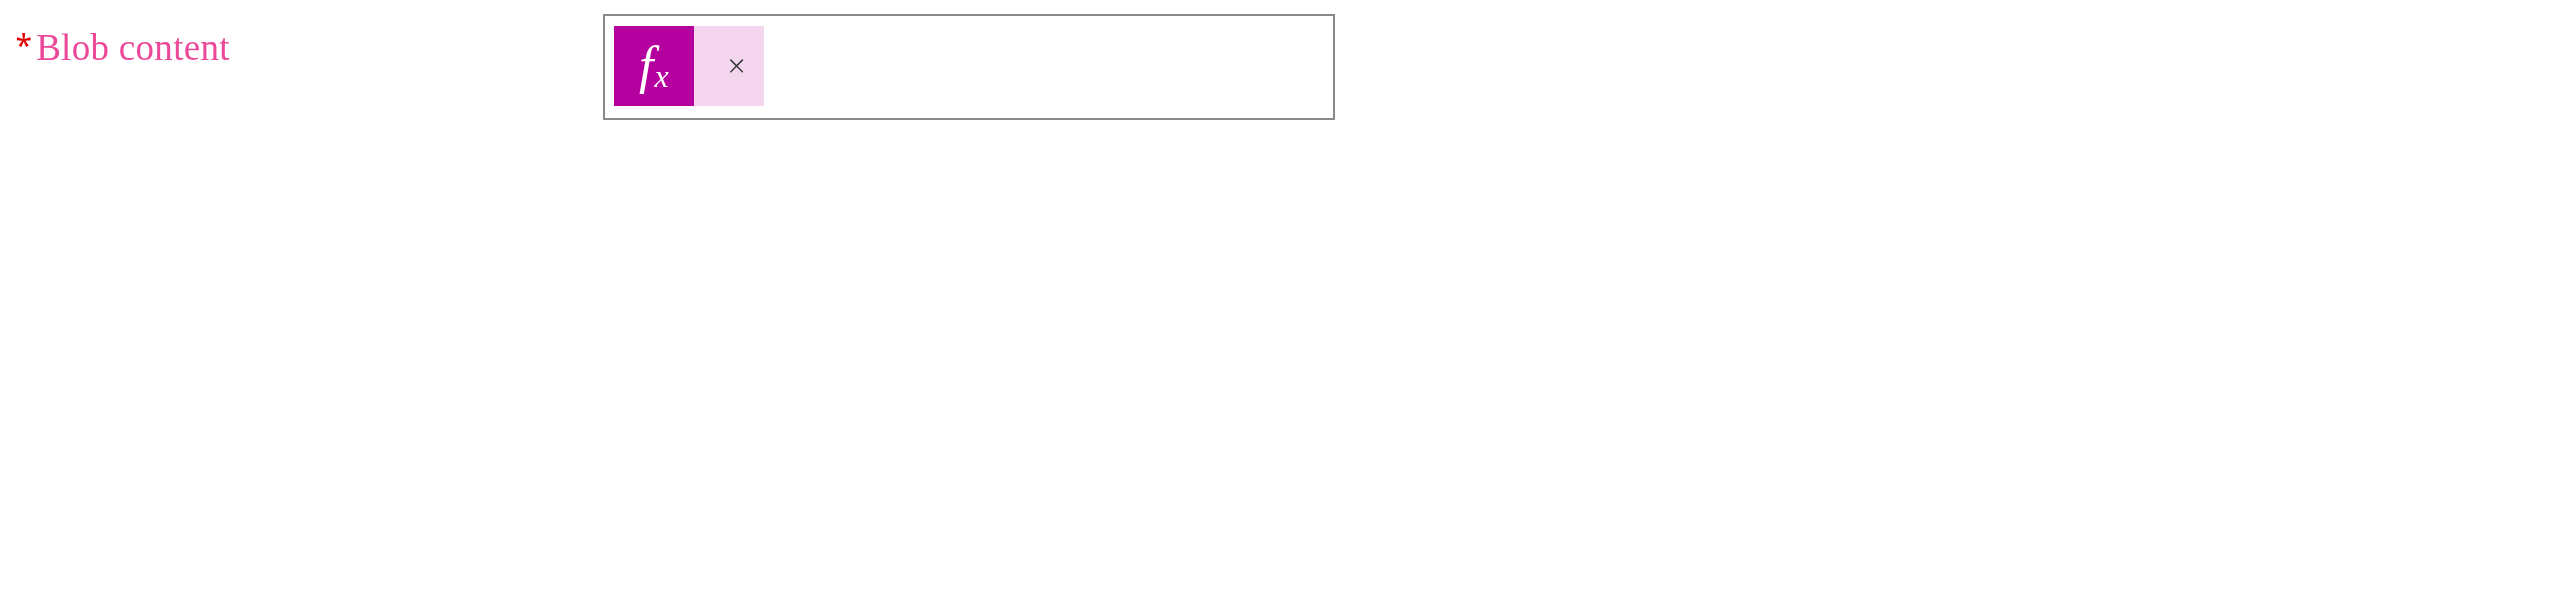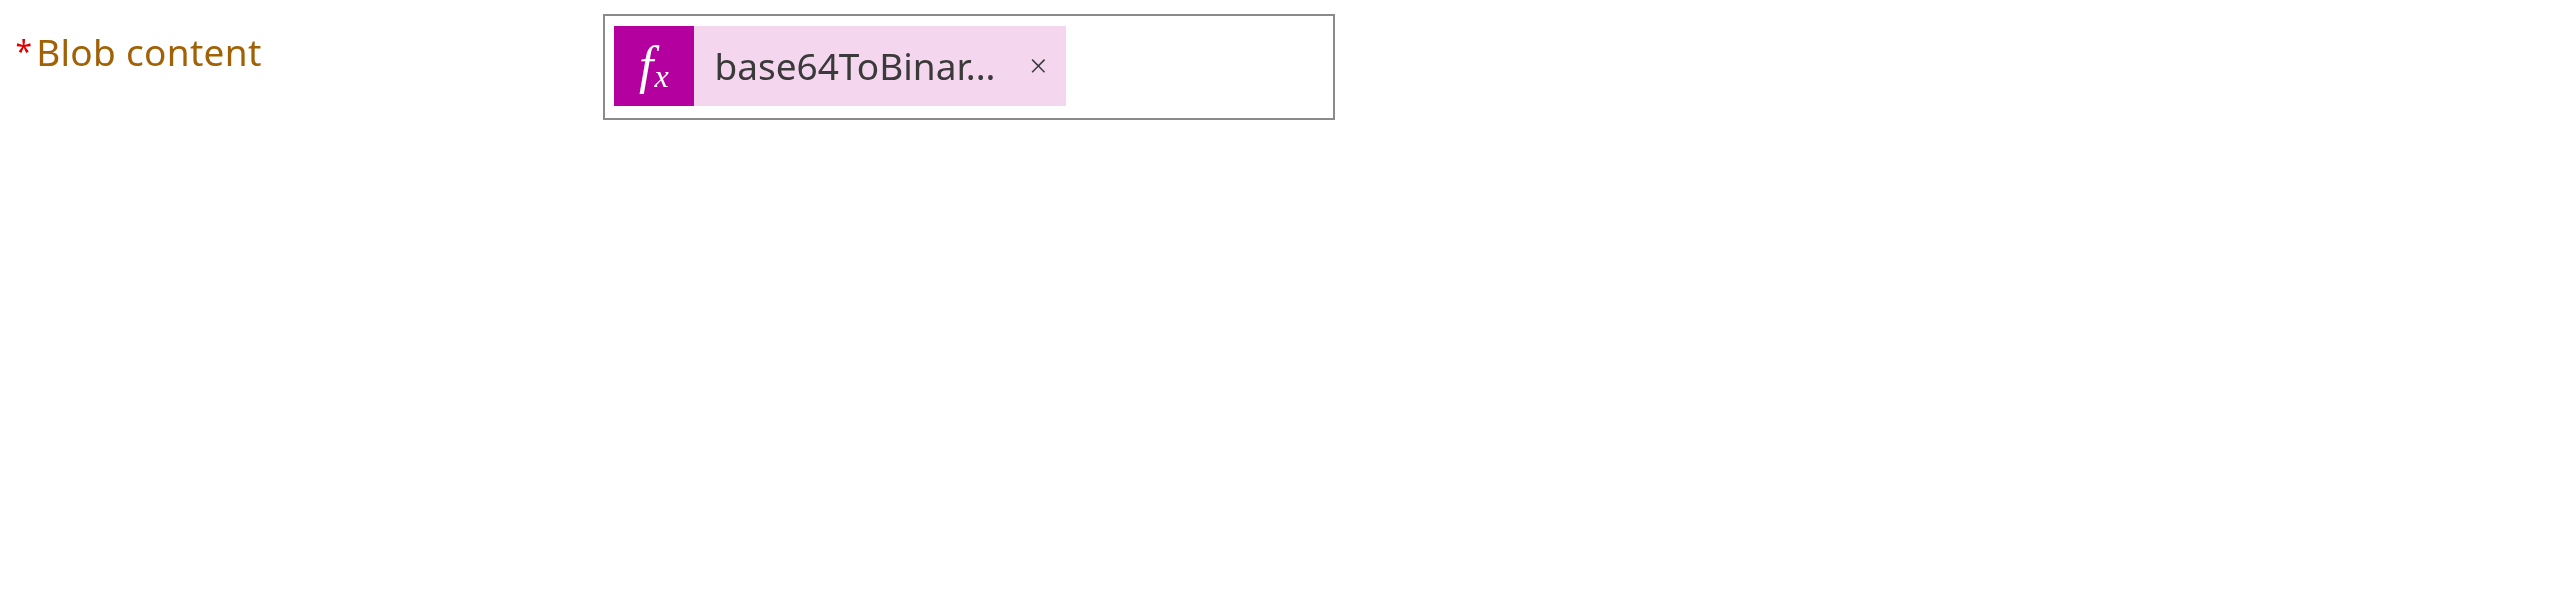--- a/index.html
+++ b/index.html
@@ -23,22 +23,23 @@
     }
     .required-asterisk {
       color: #e00000;
       font-size: 30px;
       line-height: 1;
       margin-right: 4.1px;
       position: relative;
       top: -4.1px;
     }
     .label-text {
-      color: #a16207;
+      color: #ec4899;
       letter-spacing: 0.3px;
+      font-family: Liberation Serif, serif;
     }
     .input-cell {
       border: 2.1px solid #8a8a8a;
       padding: 9.3px 9.3px 12.4px 9.3px;
       display: flex;
       align-items: stretch;
       background: #ffffff;
       min-width: 732px;
     }
     .token {
@@ -101,19 +102,18 @@
     <span class="required-asterisk">*</span>
     <span class="label-text">Blob content</span>
   </div>
 
   <div class="input-cell">
     <div class="token">
       <div class="token-icon">
         <span class="fx-f">f</span>
           <span class="fx-x">x</span>
       </div>
-      <span class="token-text">base64ToBinar...</span>
       <span class="token-remove">×</span>
     </div>
   </div>
 
 </div>
 
 
 </body></html>

